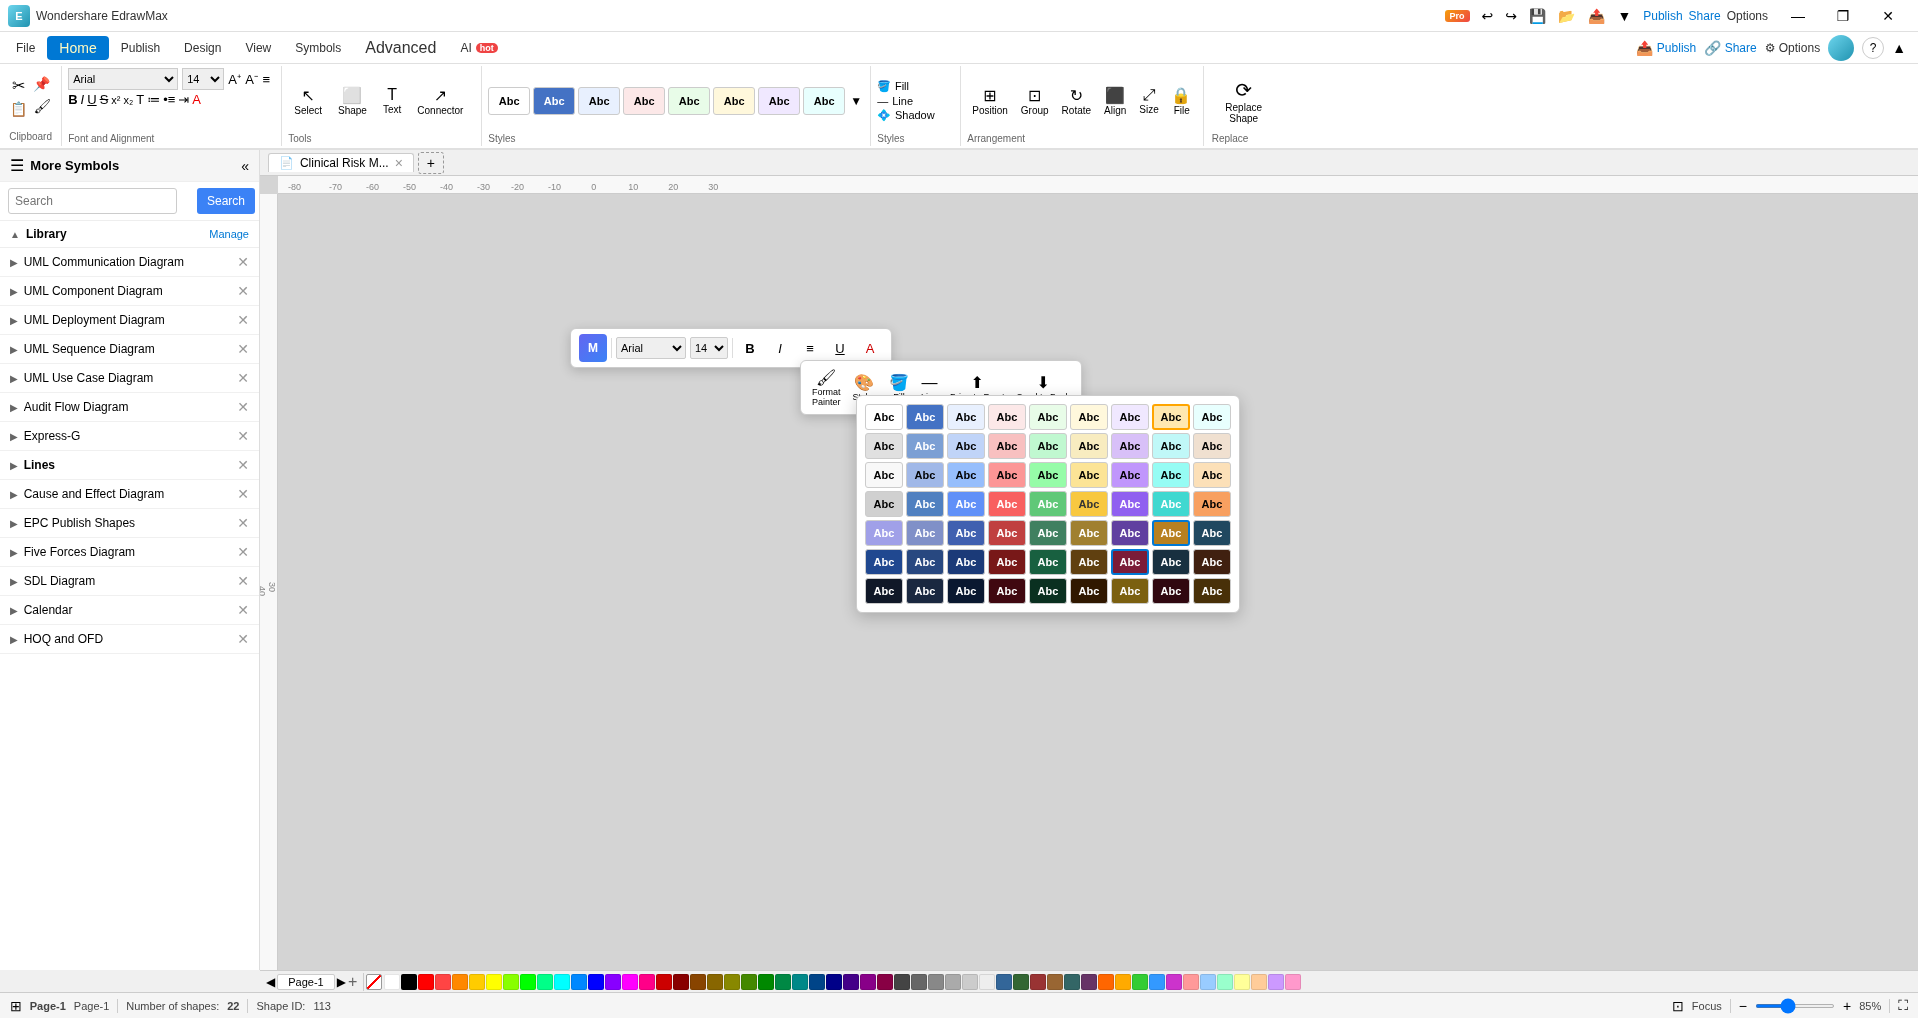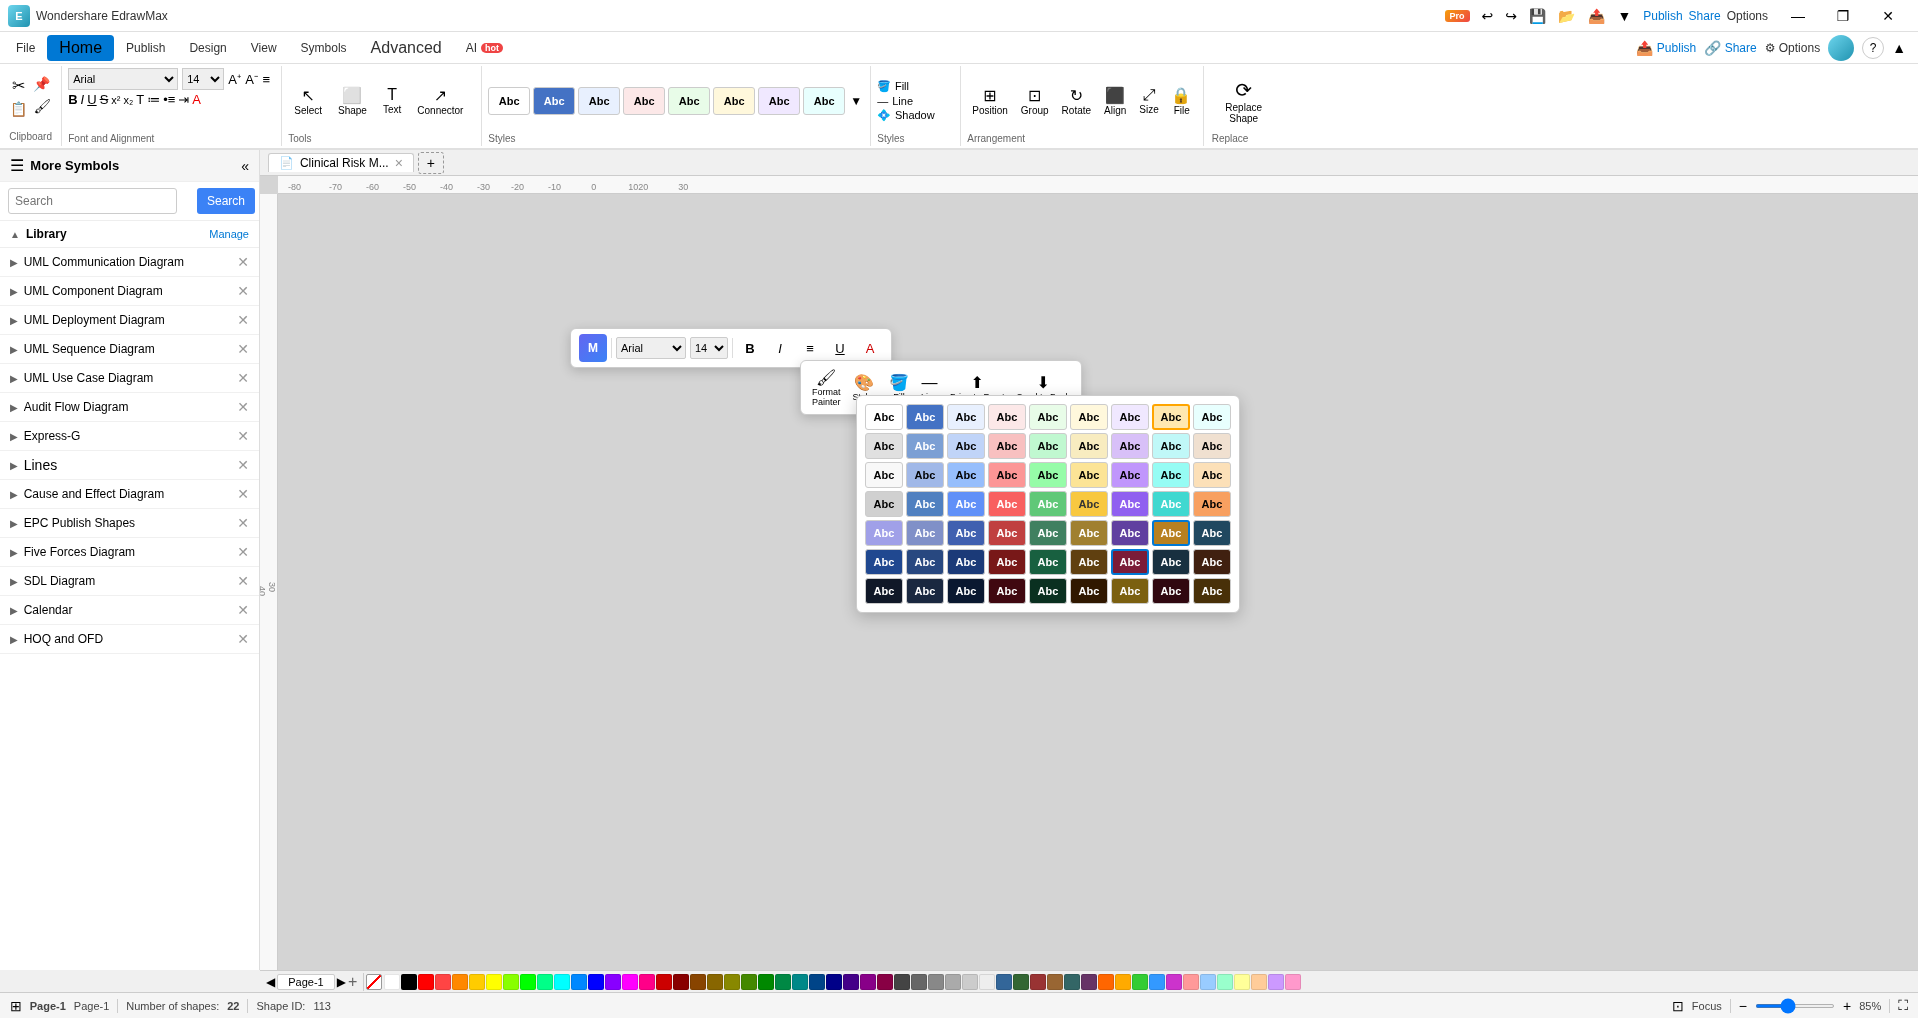--- a/index.html
+++ b/index.html
@@ -29,21 +29,21 @@
   </div>
   <div style="display:flex;align-items:center;gap:1px;">
     <button data-interactable="true" style="width:44px;height:28px;border:none;background:transparent;cursor:pointer;font-size:14px;">—</button>
     <button data-interactable="true" style="width:44px;height:28px;border:none;background:transparent;cursor:pointer;font-size:14px;">❐</button>
     <button data-interactable="true" style="width:44px;height:28px;border:none;background:transparent;cursor:pointer;font-size:14px;">✕</button>
   </div>
 </div>
 
 <div style="display:flex;align-items:center;height:32px;background:#fff;border-bottom:1px solid #e0e0e0;padding:0 4px;">
   <div data-interactable="true" style="padding:4px 12px;cursor:pointer;border-radius:4px;font-size:12px;color:#333;">File</div>
-  <div data-interactable="true" style="padding:4px 12px;cursor:pointer;border-radius:4px;font-size:16px;color:#000000;background:#0078d4;">Home</div>
+  <div data-interactable="true" style="padding:4px 12px;cursor:pointer;border-radius:4px;font-size:14px;color:#fef9c3;background:#0078d4;">Home</div>
   <div data-interactable="true" style="padding:4px 12px;cursor:pointer;border-radius:4px;font-size:12px;color:#333;">Publish</div>
   <div data-interactable="true" style="padding:4px 12px;cursor:pointer;border-radius:4px;font-size:12px;color:#333;">Design</div>
   <div data-interactable="true" style="padding:4px 12px;cursor:pointer;border-radius:4px;font-size:12px;color:#333;">View</div>
   <div data-interactable="true" style="padding:4px 12px;cursor:pointer;border-radius:4px;font-size:12px;color:#333;">Symbols</div>
   <div data-interactable="true" style="padding:4px 12px;cursor:pointer;border-radius:4px;font-size:16px;color:#333;">Advanced</div>
   <div data-interactable="true" style="padding:4px 12px;cursor:pointer;border-radius:4px;font-size:12px;color:#333;display:flex;align-items:center;gap:4px;">
     AI <span data-interactable="false" style="background:#ef4444;color:#fff;border-radius:8px;padding:0 4px;font-size:9px;font-weight:700;">hot</span>
   </div>
   <div style="flex:1;"></div>
 
@@ -245,21 +245,21 @@
       <span data-interactable="false" style="flex:1;font-size:12px;">Audit Flow Diagram</span>
       <button data-interactable="true" style="color:#999;font-size:14px;background:none;border:none;cursor:pointer;">✕</button>
     </div>
     <div data-interactable="true" style="display:flex;align-items:center;padding:6px 10px;border-bottom:1px solid #f0f0f0;cursor:pointer;">
       <span style="font-size:10px;margin-right:6px;color:#666;">▶</span>
       <span data-interactable="false" style="flex:1;font-size:12px;">Express-G</span>
       <button data-interactable="true" style="color:#999;font-size:14px;background:none;border:none;cursor:pointer;">✕</button>
     </div>
     <div data-interactable="true" style="display:flex;align-items:center;padding:6px 10px;border-bottom:1px solid #f0f0f0;cursor:pointer;">
       <span style="font-size:10px;margin-right:6px;color:#666;">▶</span>
-      <span data-interactable="false" style="flex:1;font-size:14px;">Lines</span>
+      <span data-interactable="false" style="flex:1;font-size:12px;font-weight:bold;">Lines</span>
       <button data-interactable="true" style="color:#999;font-size:14px;background:none;border:none;cursor:pointer;">✕</button>
     </div>
     <div data-interactable="true" style="display:flex;align-items:center;padding:6px 10px;border-bottom:1px solid #f0f0f0;cursor:pointer;">
       <span style="font-size:10px;margin-right:6px;color:#666;">▶</span>
       <span data-interactable="false" style="flex:1;font-size:12px;">Cause and Effect Diagram</span>
       <button data-interactable="true" style="color:#999;font-size:14px;background:none;border:none;cursor:pointer;">✕</button>
     </div>
     <div data-interactable="true" style="display:flex;align-items:center;padding:6px 10px;border-bottom:1px solid #f0f0f0;cursor:pointer;">
       <span style="font-size:10px;margin-right:6px;color:#666;">▶</span>
       <span data-interactable="false" style="flex:1;font-size:12px;">EPC Publish Shapes</span>
@@ -304,21 +304,21 @@
       <span style="margin-left:10px;">-80</span>
         <span style="margin-left:28px;">-70</span>
       <span style="margin-left:24px;">-60</span>
         <span style="margin-left:24px;">-50</span>
       <span style="margin-left:24px;">-40</span>
         <span style="margin-left:24px;">-30</span>
       <span style="margin-left:21px;">-20</span>
         <span style="margin-left:24px;">-10</span>
       <span style="margin-left:30px;">0</span>
         <span style="margin-left:32px;">10</span>
-      <span style="text-align:center;">20</span>
+      <span style="margin-left:30px;text-align:center;">20</span>
         <span style="margin-left:30px;">30</span>
     </div>
   </div>
 
   <div data-interactable="false" style="position:absolute;left:0;top:44px;width:18px;bottom:0;background:#f8f8f8;border-right:1px solid #ccc;font-size:9px;color:#888;writing-mode:vertical-rl;text-orientation:mixed;display:flex;flex-direction:column;align-items:center;overflow:hidden;">
     <span style="margin-top:10px;">30</span>
       <span style="margin-top:18px;">40</span>
 
   </div>
 

